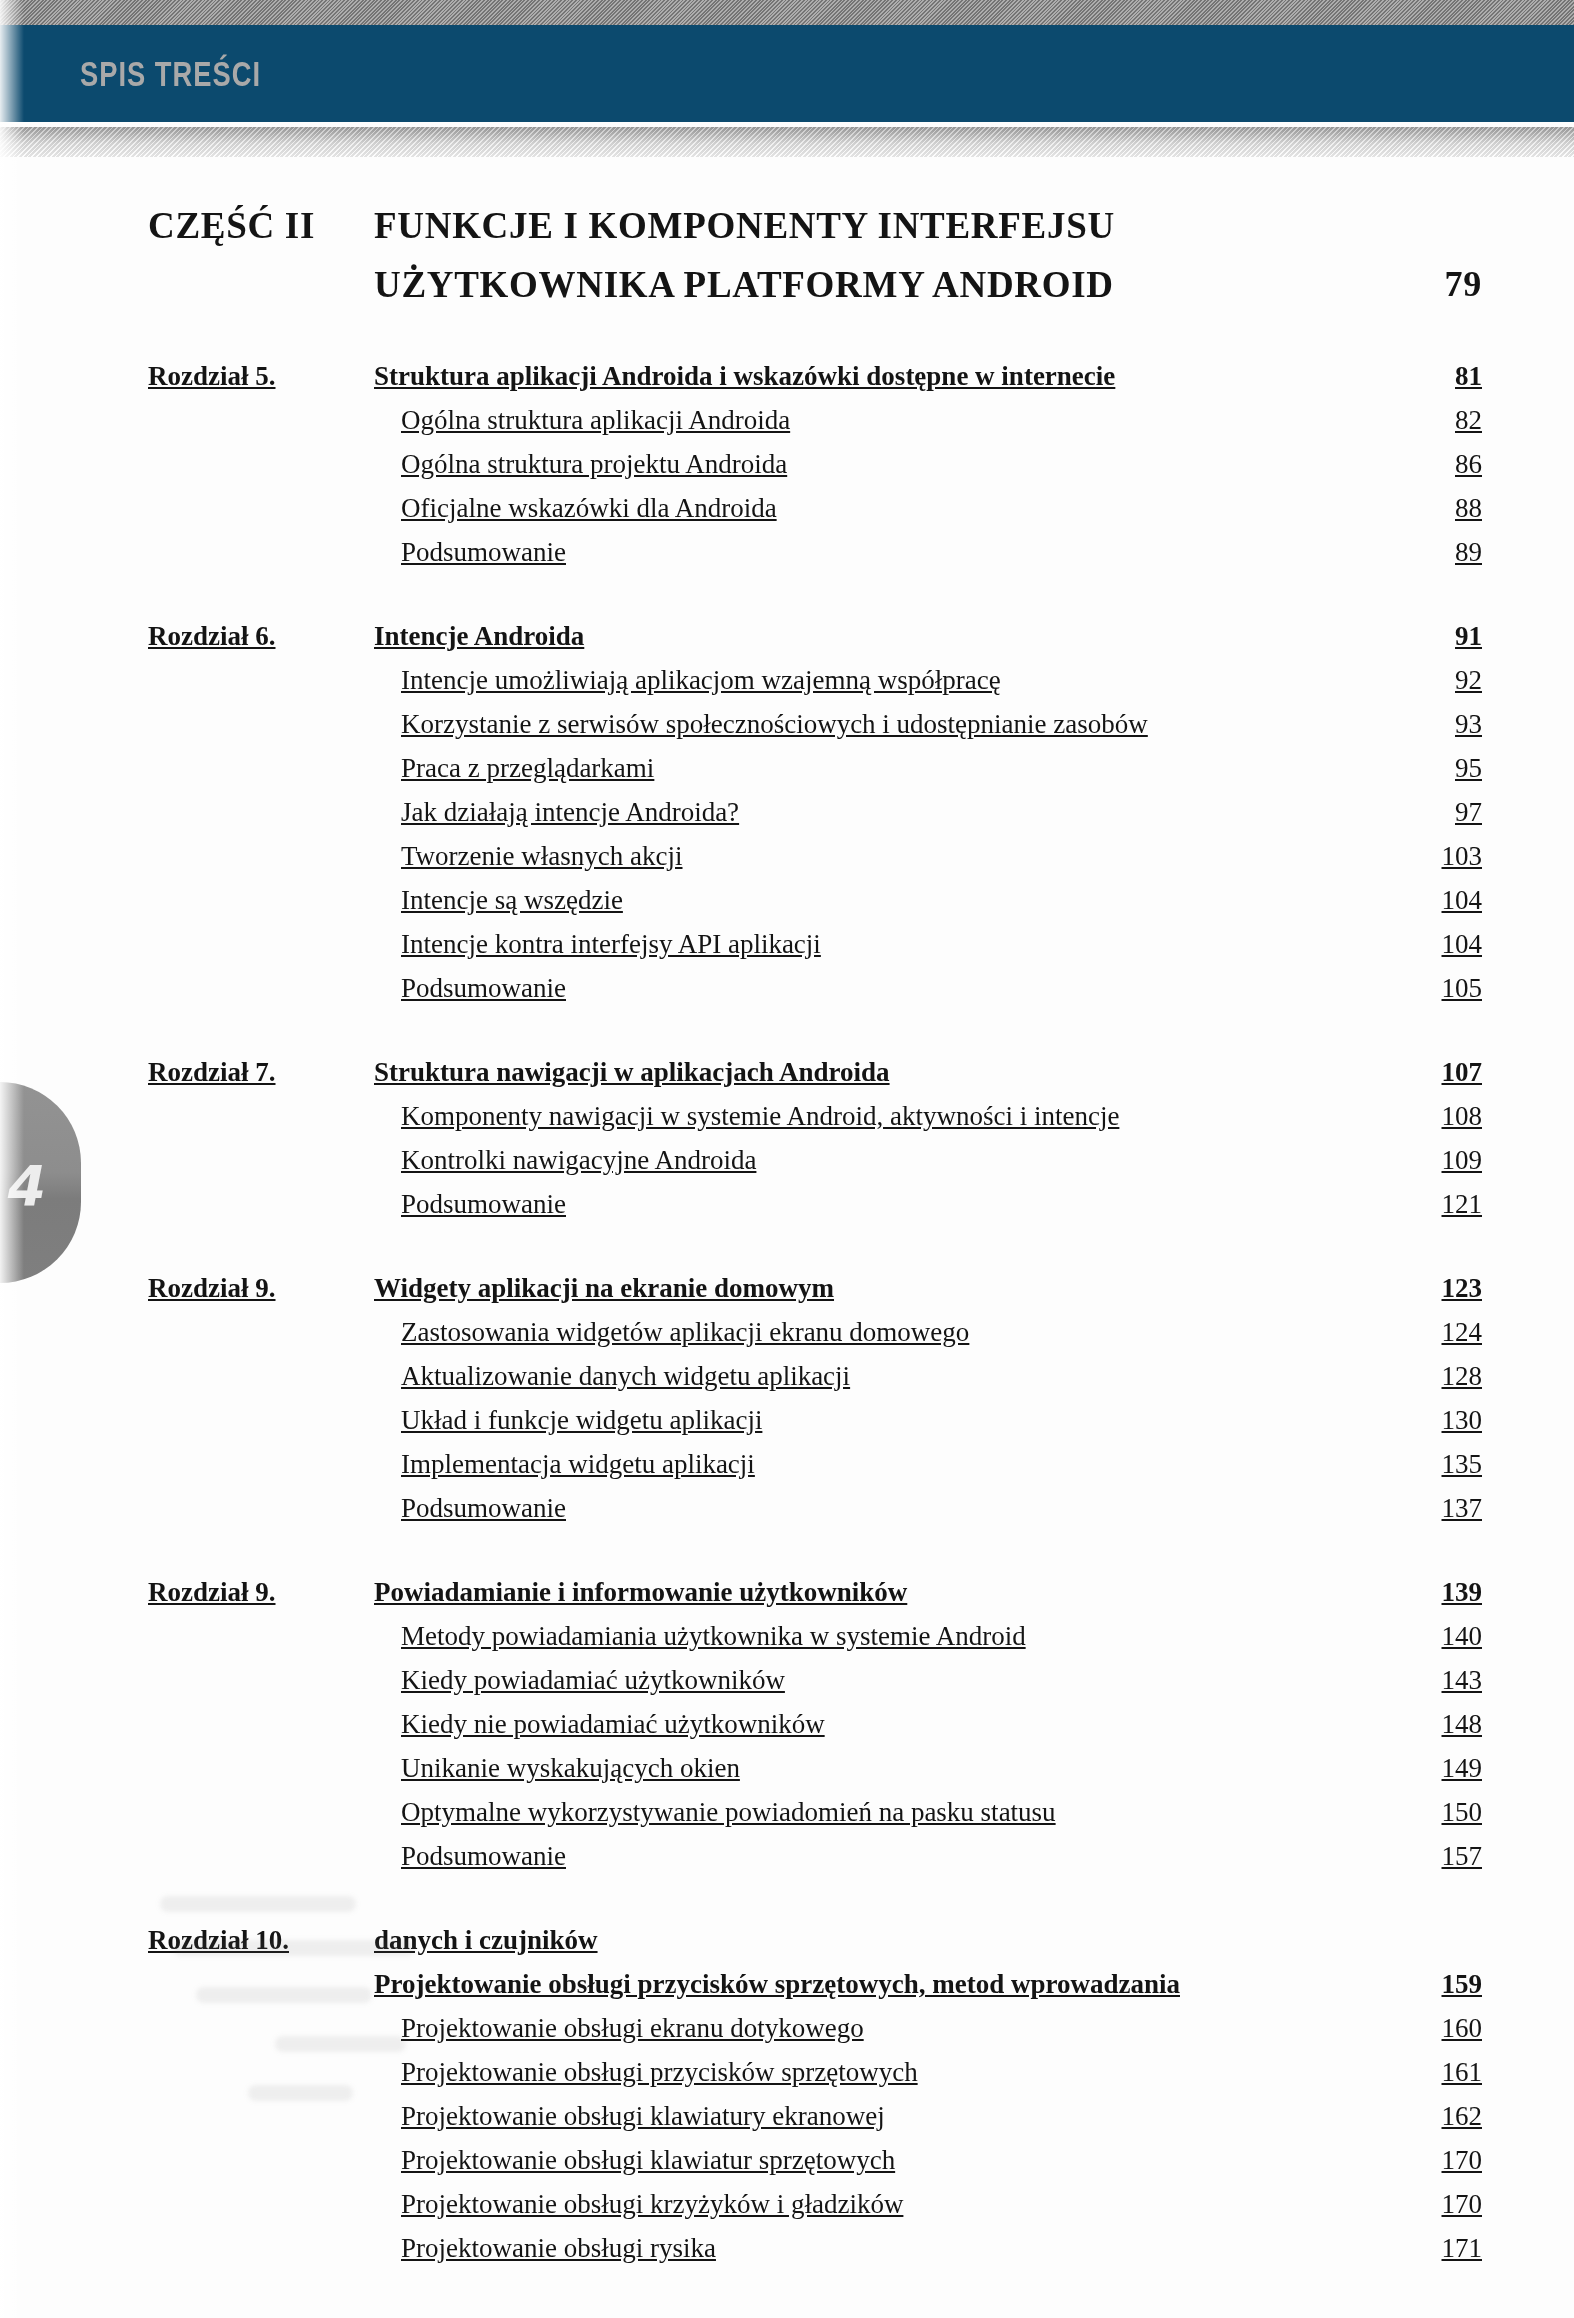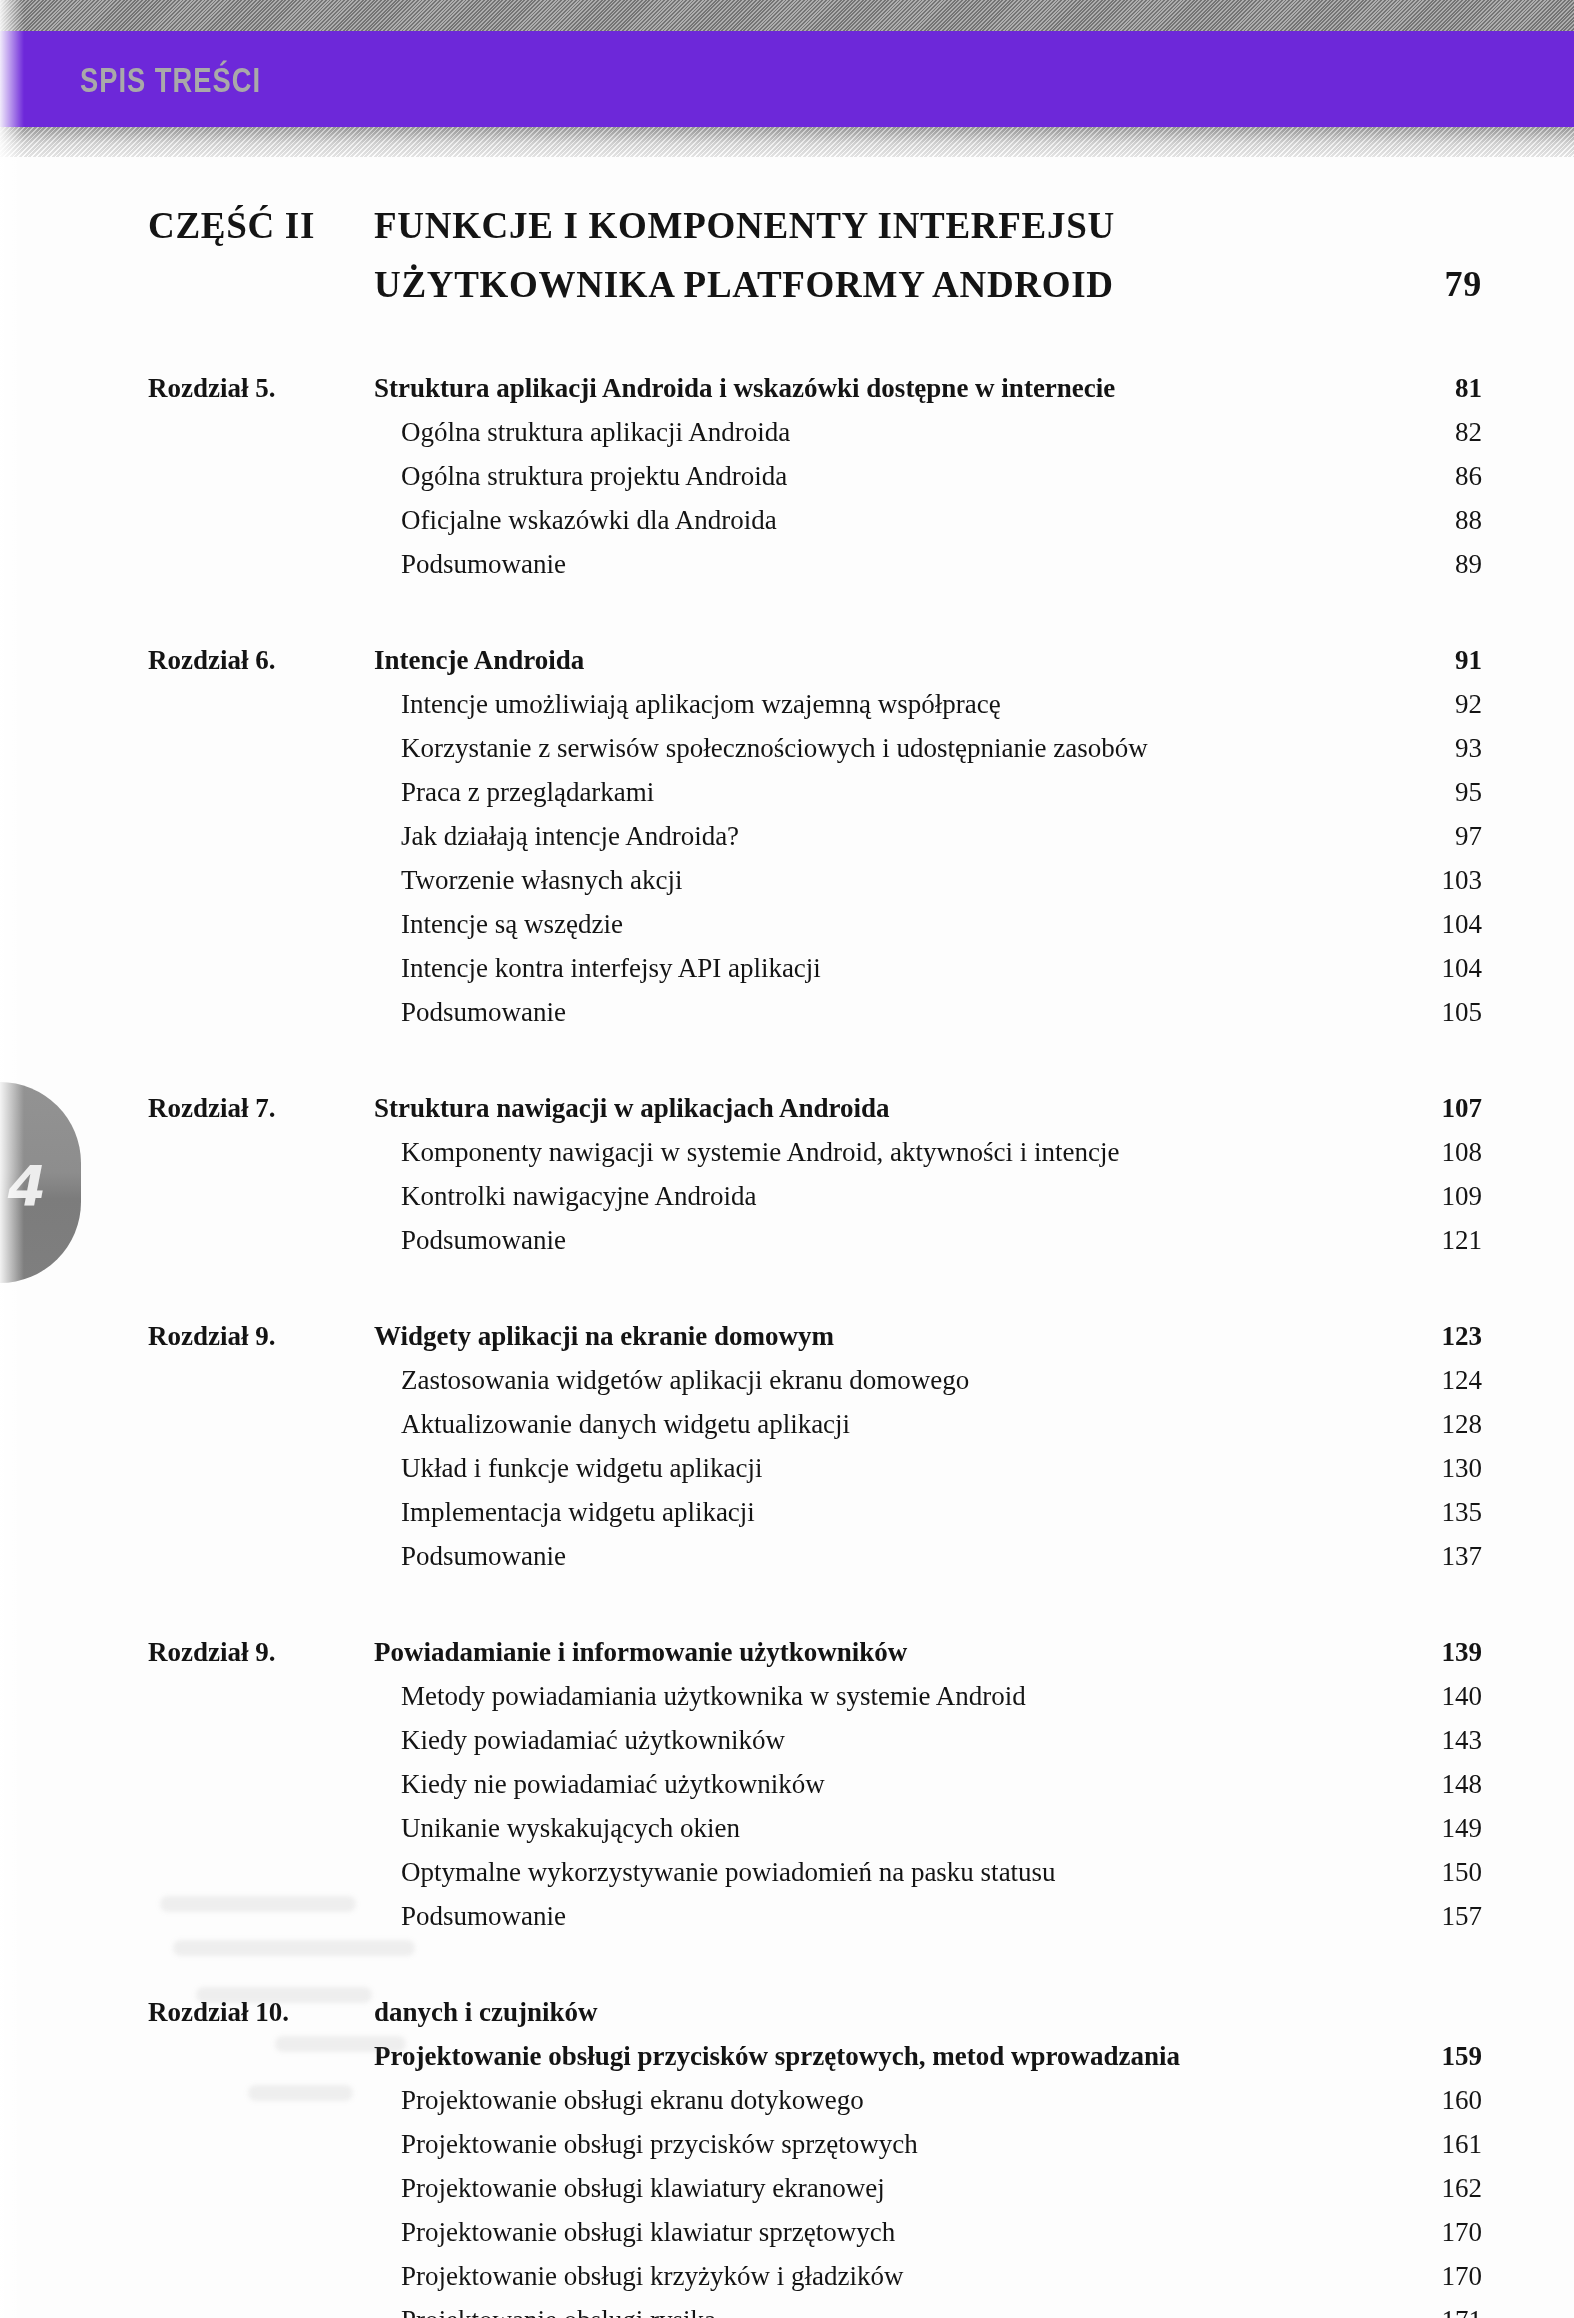--- a/index.html
+++ b/index.html
@@ -12,22 +12,22 @@
     overflow:hidden;
   }
   
   .top-strip{
     position:absolute;top:0;left:0;right:0;height:31px;
     background:
       repeating-linear-gradient(135deg, rgba(255,255,255,.28) 0 1.3px, rgba(0,0,0,.18) 1.3px 2.6px),
       #8e8e8e;
   }
   .header-bar{
-    position:absolute;top:31px;left:0;right:0;height:97px;
-    background:#6d28d9;
+    position:absolute;top:25px;left:0;right:0;height:97px;
+    background:#0c4a6e;
     display:flex;align-items:center;
   }
   .header-title{
     margin-left:80px;
     font-family:"Liberation Sans", sans-serif;
     font-weight:700;
     font-size:35px;
     letter-spacing:1.3px;
     color:#a9a9a9;
     transform:scaleX(.78);
@@ -68,21 +68,21 @@
     transform:translateY(3.9px);
   }
   
   .toc{
     position:absolute;left:148px;top:196px;width:1334px;
   }
   .row{display:flex;font-size:27px;line-height:44px;}
   .col-label{flex:0 0 226px;font-weight:700;}
   .col-title{flex:1 1 auto;}
   .col-page{flex:0 0 auto;min-width:72px;text-align:right;}
-  .chapter{margin-top:52px;}
+  .chapter{margin-top:40px;text-decoration:underline;}
   .chapter-row .col-title,
   .chapter-row .col-page{font-weight:700;}
   .item-row .col-title{padding-left:27px;}
   .item-row .col-page{font-weight:400;}
   .row.multiline .col-page{align-self:flex-end;}
   .row.multiline .col-label{align-self:flex-start;}
   .tline{display:block;}
   
   .part-row{font-size:37px;line-height:59px;font-weight:700;letter-spacing:0.7px;}
   .part-row .col-page{font-size:36px;min-width:72px;}

